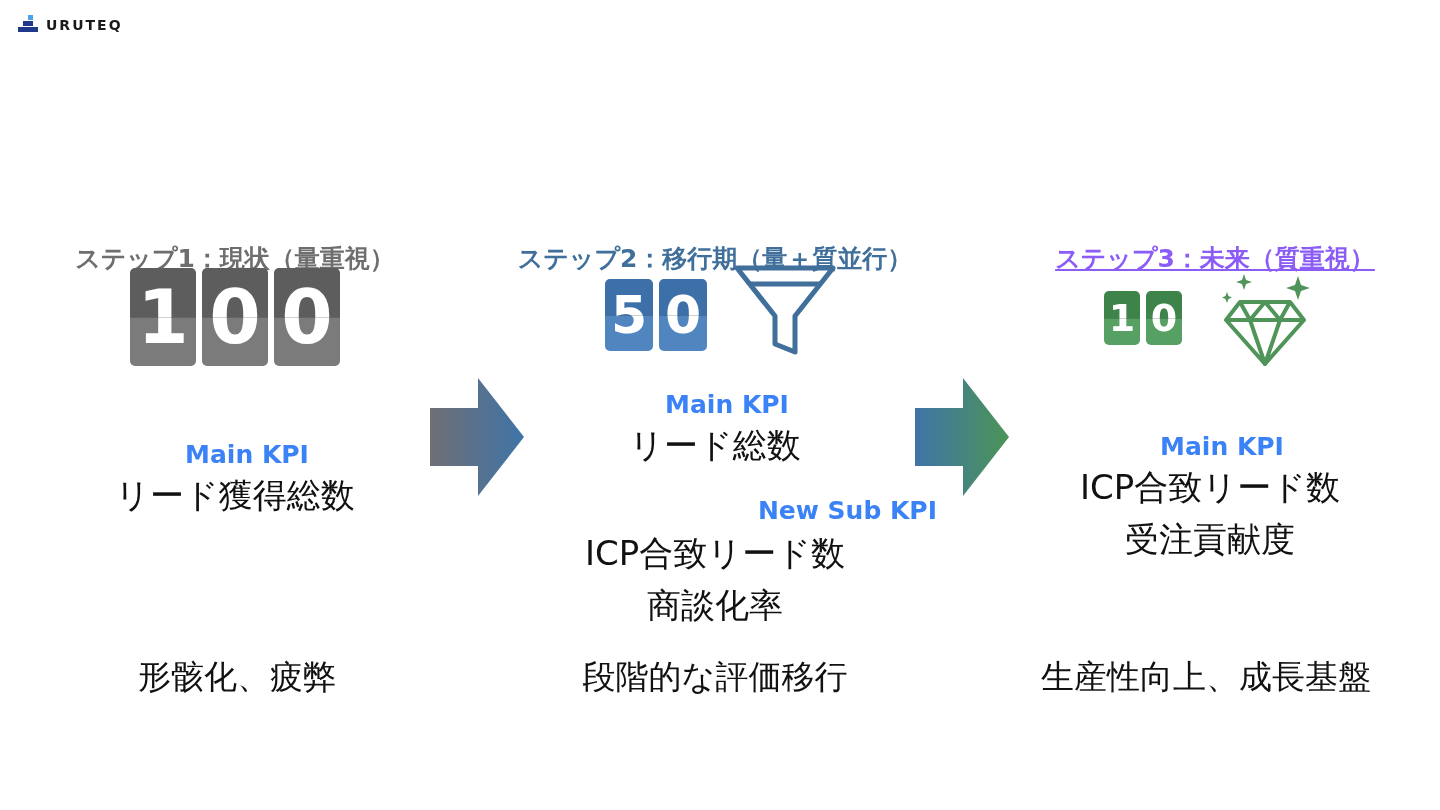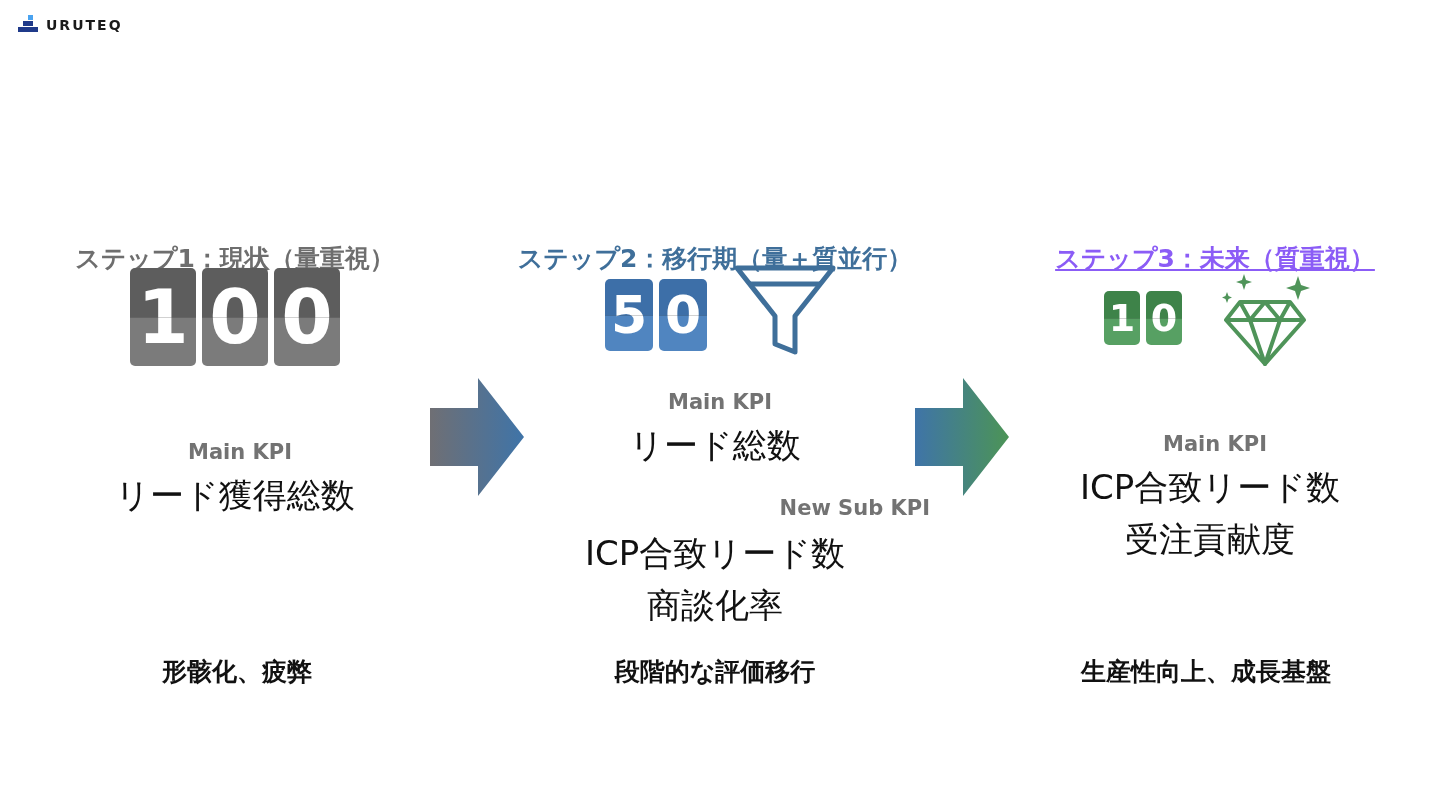--- a/index.html
+++ b/index.html
@@ -28,23 +28,23 @@
     font-family:"DejaVu Sans", sans-serif;
   }
   .digit::after { content:""; position:absolute; left:0; right:0; top:50%; height:1px; background:rgba(0,0,0,0.18); }
   .col1 .digit { width:66px; height:98px; font-size:74px; line-height:98px;
     background:linear-gradient(#5d5d5d 0%, #5d5d5d 50%, #7b7b7b 50%, #7b7b7b 100%); }
   .col2 .digit { width:48px; height:72px; font-size:52px; line-height:72px;
     background:linear-gradient(#3d6fa8 0%, #3d6fa8 50%, #5085c0 50%, #5085c0 100%); }
   .col3 .digit { width:36px; height:54px; font-size:38px; line-height:54px;
     background:linear-gradient(#3e8349 0%, #3e8349 50%, #57a063 50%, #57a063 100%); }
 
-  .kpi-label { position:absolute; left:5px; width:100%; font-size:21px; font-weight:bold; color:#737373; }
+  .kpi-label { position:absolute; left:12px; width:100%; font-size:25px; font-weight:bold; color:#3b82f6; }
   .kpi-value { position:absolute; left:0; width:100%; font-size:34px; font-weight:normal; color:#111; line-height:42px; }
-  .footer { position:absolute; top:655px; left:0; width:100%; font-size:25px; font-weight:bold; color:#111; }
+  .footer { position:absolute; top:655px; left:0; width:100%; font-size:33px; font-weight:normal; color:#111; }
 
   .arrow { position:absolute; }
 </style>
 </head>
 <body>
 
 <div class="logo">
   <div class="logo-mark">
     <span style="left:10px;top:0;background:#4aa3f0"></span>
     <span style="left:5px;top:6px"></span>

